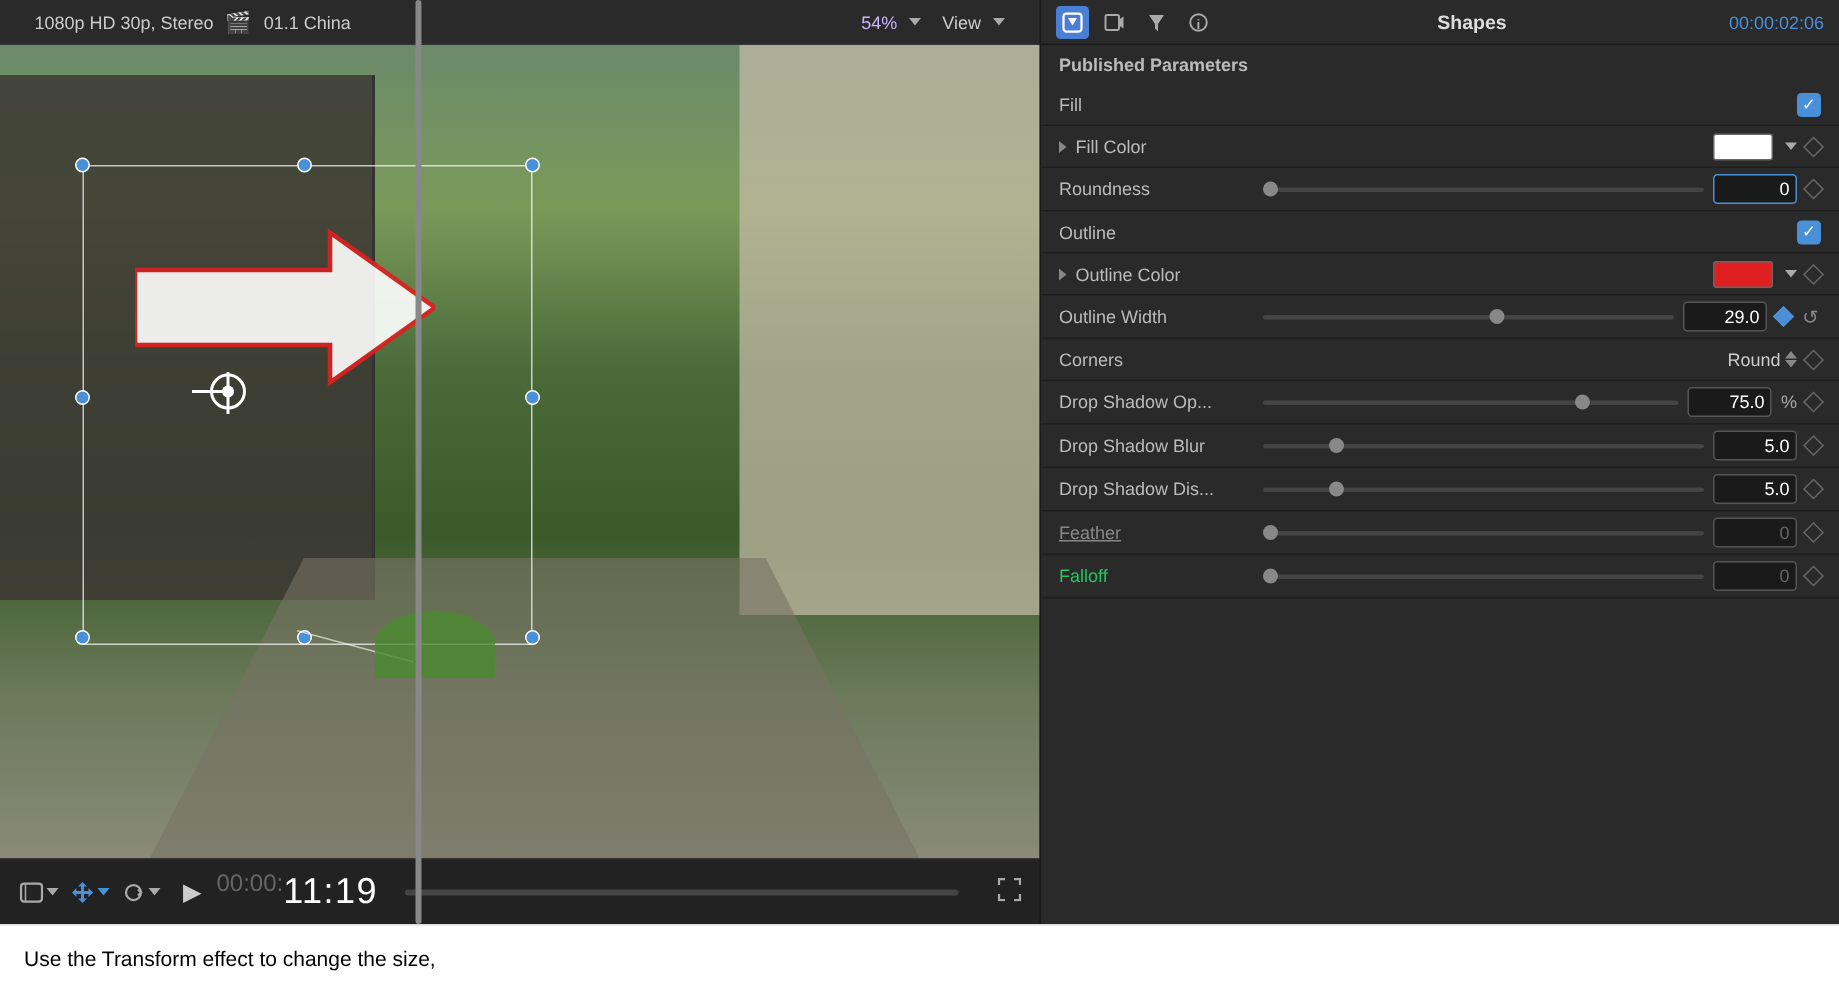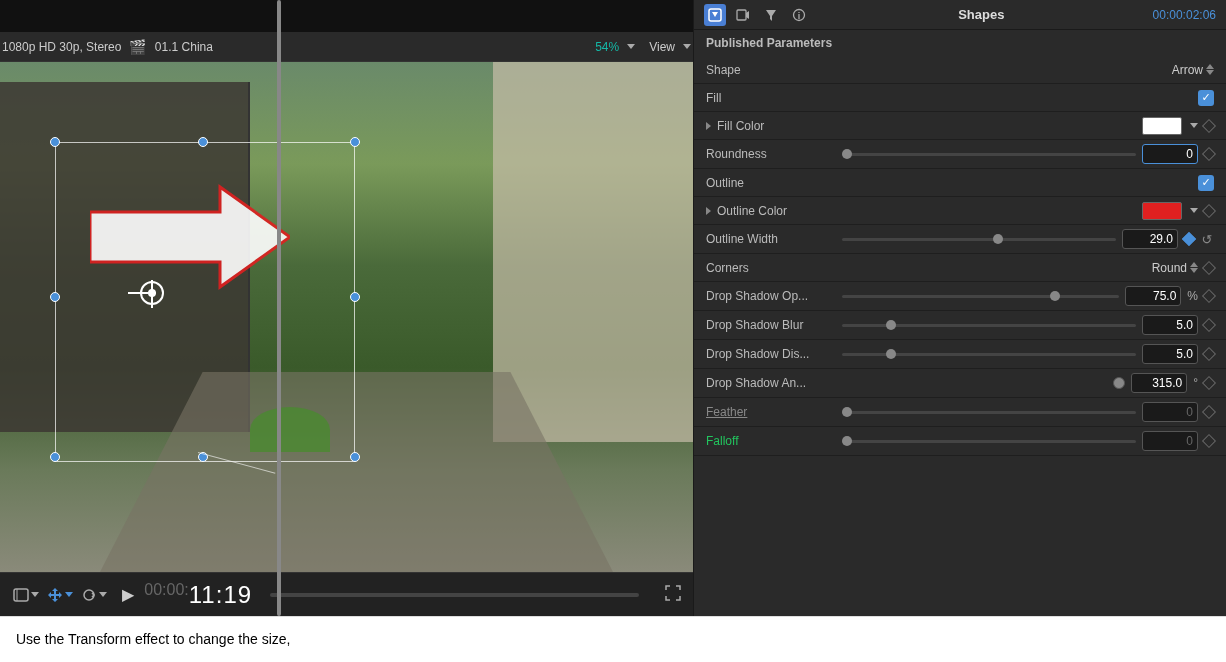--- a/index.html
+++ b/index.html
@@ -29,26 +29,25 @@
       flex-direction: column;
       background: #111;
       position: relative;
     }
 
     .video-toolbar {
       height: 30px;
       background: #2a2a2a;
       display: flex;
       align-items: center;
-      padding: 0 2px;
+      padding: 0 23px;
       gap: 12px;
       font-size: 12px;
       color: #ccc;
       border-bottom: 1px solid #333;
-      margin-top: 32px;
     }
 
     .video-toolbar-left {
       display: flex;
       align-items: center;
       gap: 8px;
       flex: 1;
     }
 
     .video-toolbar-center {
@@ -424,21 +423,21 @@
 
   <div class="video-section">
 
     <div class="video-toolbar">
       <div class="video-toolbar-left">
         <span style="font-size:12px;color:#ccc;">1080p HD 30p, Stereo</span>
         <span style="color:#888;font-size:14px;">🎬</span>
         <span style="font-size:12px;color:#ccc;">01.1 China</span>
       </div>
       <div class="video-toolbar-center" style="cursor:pointer;">
-        <span style="font-size:12px;color:#14b8a6;">54%</span>
+        <span style="font-size:12px;color:#c4b5fd;">54%</span>
         <span class="chevron-down"></span>
         <span style="margin-left:8px;font-size:12px;color:#ccc;">View</span>
         <span class="chevron-down"></span>
       </div>
     </div>
 
     <div class="video-canvas">
       <div class="video-bg"></div>
 
       <div style="position:absolute;inset:0;background:linear-gradient(to bottom, #6a8a6a 0%, #7a9a5a 20%, #4a6a3a 40%, #3a5a2a 60%, #6a7a5a 80%, #8a8a7a 100%);"></div>
@@ -546,32 +545,20 @@
           </svg>
         </div>
       </div>
       <span class="panel-title">Shapes</span>
       <span class="panel-timecode">00:00:02:06</span>
     </div>
 
     <div class="panel-body">
       <div class="section-header">Published Parameters</div>
 
-      <div class="param-row">
-        <span class="param-label">Shape</span>
-        <div class="param-value-area">
-          <div class="stepper-value">
-            <span class="stepper-text">Arrow</span>
-            <div class="stepper-arrows">
-              <div class="stepper-arrow up"></div>
-              <div class="stepper-arrow down"></div>
-            </div>
-          </div>
-        </div>
-      </div>
 
       <div class="param-row">
         <span class="param-label">Fill</span>
         <div class="param-value-area">
           <div class="checkbox-blue"></div>
         </div>
       </div>
 
       <div class="param-row">
         <span class="param-label">
@@ -668,29 +655,20 @@
         <span class="param-label">Drop Shadow Dis...</span>
         <div class="param-value-area">
           <div class="param-slider">
             <div class="param-slider-thumb" style="left:15%;"></div>
           </div>
           <div class="param-number-box">5.0</div>
           <div class="param-diamond"></div>
         </div>
       </div>
 
-      <div class="param-row">
-        <span class="param-label">Drop Shadow An...</span>
-        <div class="param-value-area">
-          <div class="dot-circle"></div>
-          <div class="param-number-box">315.0</div>
-          <span class="degree-suffix">°</span>
-          <div class="param-diamond"></div>
-        </div>
-      </div>
 
       <div class="param-row">
         <span class="param-label" style="color:#888;text-decoration:underline;">Feather</span>
         <div class="param-value-area">
           <div class="param-slider">
             <div class="param-slider-thumb" style="left:0%;"></div>
           </div>
           <div class="param-number-box" style="color:#666;">0</div>
           <div class="param-diamond"></div>
         </div>

